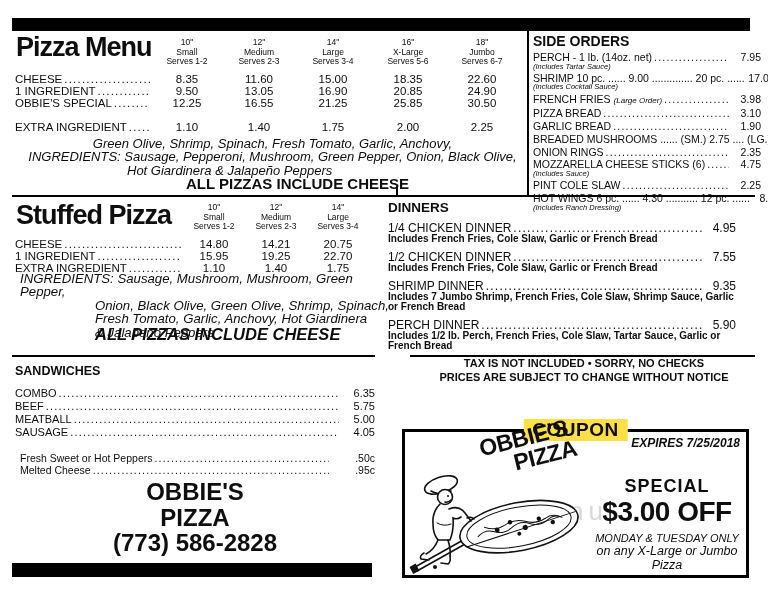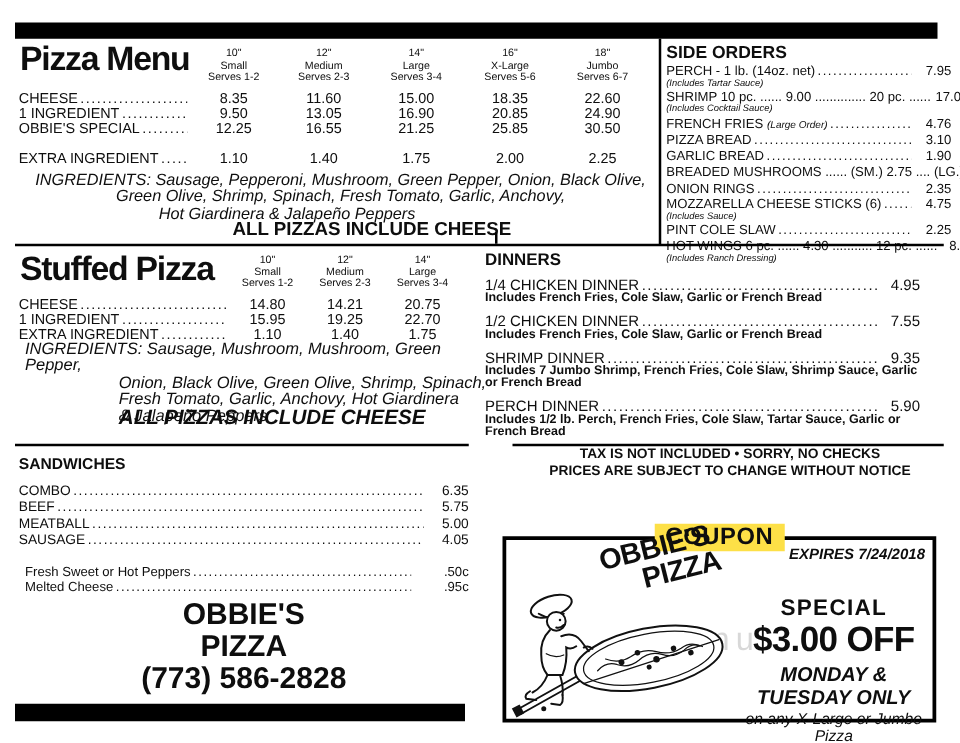--- a/index.html
+++ b/index.html
@@ -48,21 +48,21 @@
   .coupon{position:absolute;left:402px;top:429px;width:341px;height:143px;border:3.5px solid #000;background:#fff;}
   .coupon-label{position:absolute;top:-13px;left:50%;transform:translateX(-50%);
     background:#fde047;padding:0 9px;font-size:19px;font-weight:700;letter-spacing:.5px;}
   .expires{position:absolute;right:6px;top:4px;font-size:12px;font-style:italic;font-weight:600;}
   .cp-brand{position:absolute;left:72px;top:6px;transform:rotate(-14deg);transform-origin:left top;
     font-weight:700;font-size:23px;line-height:22px;letter-spacing:-.5px;}
   .cp-brand .l2{margin-left:30px;}
   .cp-right{position:absolute;left:188px;top:44px;width:148px;text-align:center;}
   .cp-special{font-size:18px;font-weight:700;letter-spacing:1px;}
   .cp-offer{font-size:28px;font-weight:800;letter-spacing:-.5px;line-height:30px;}
-  .cp-terms1{font-size:16px;font-weight:700;font-style:italic;margin-top:5px;}
+  .cp-terms1{font-size:11px;font-weight:400;font-style:italic;margin-top:5px;}
   .cp-terms2{font-size:12.5px;font-style:italic;font-weight:500;}
   .watermark{position:absolute;left:118px;top:64px;font-size:26px;color:#cccccc;
     letter-spacing:5px;font-weight:500;opacity:.75;}
   .tick{position:absolute;background:#000;}
 </style>
 </head>
 <body>
 
 <div class="bar" style="left:12px;top:18px;width:738px;height:13px;"></div>
 
@@ -125,22 +125,22 @@
       <span>EXTRA INGREDIENT</span>
       <span class="dots"></span>
     </div>
     <div class="pgrid-price cellgap">1.10</div>
     <div class="pgrid-price cellgap">1.40</div>
     <div class="pgrid-price cellgap">1.75</div>
     <div class="pgrid-price cellgap">2.00</div>
     <div class="pgrid-price cellgap">2.25</div>
   </div>
 <div class="abs ing" id="pm-ing" style="left:15px;top:137px;width:505px;">
+    <div class="ctr">Green Olive, Shrimp, Spinach, Fresh Tomato, Garlic, Anchovy,</div>
     <div class="ctr">INGREDIENTS: Sausage, Pepperoni, Mushroom, Green Pepper, Onion, Black Olive,</div>
-    <div class="ctr">Green Olive, Shrimp, Spinach, Fresh Tomato, Garlic, Anchovy,</div>
     <div style="margin-left: 112px;">Hot Giardinera &amp; Jalapeño Peppers</div>
   </div>
 <div class="abs allnote" style="left:15px;top:175px;width:505px;text-align:center;padding-left:60px;box-sizing:border-box;">ALL PIZZAS INCLUDE CHEESE</div>
 
 <div class="bar" style="left:527px;top:31px;width:2px;height:165px;"></div>
 <div class="abs so-panel" style="left:533px;top:34px;">
   <div class="sec-title" style="font-size:14px;">SIDE ORDERS</div>
   <div id="so-list" style="margin-top:4px;">
       <div class="so-item">
         <div class="so-line">
@@ -156,21 +156,21 @@
           <span style="width: 4px;"></span>
           <span class="price">17.00</span>
         </div>
         <div class="so-sub">(Includes Cocktail Sauce)</div>
       </div>
       <div class="so-item">
         <div class="so-line">
           <span>FRENCH FRIES</span>
           <span class="small-it">(Large Order)</span>
           <span class="dots"></span>
-          <span class="price">4.76</span>
+          <span class="price">3.98</span>
         </div>
       </div>
       <div class="so-item">
         <div class="so-line">
           <span>PIZZA BREAD</span>
           <span class="dots"></span>
           <span class="price">3.10</span>
         </div>
       </div>
       <div class="so-item">
@@ -357,21 +357,21 @@
 
 <div class="bar" style="left:12px;top:563px;width:360px;height:14px;"></div>
 
 <div class="abs notice" style="left:410px;top:357px;width:348px;">
   <div>TAX IS NOT INCLUDED • SORRY, NO CHECKS</div>
   <div>PRICES ARE SUBJECT TO CHANGE WITHOUT NOTICE</div>
 </div>
 
 <div class="coupon">
   <div class="coupon-label">COUPON</div>
-  <div class="expires">EXPIRES 7/24/2018</div>
+  <div class="expires">EXPIRES 7/25/2018</div>
 
   <div class="cp-brand">
     <div>OBBIE'S</div>
     <div class="l2">PIZZA</div>
   </div>
 
   <div class="watermark">menu</div>
 
   <svg class="abs" style="left:2px;bottom:0px;" width="180" height="104" viewBox="0 0 180 104" fill="none" stroke="#111" stroke-width="1.6" stroke-linecap="round">
 

